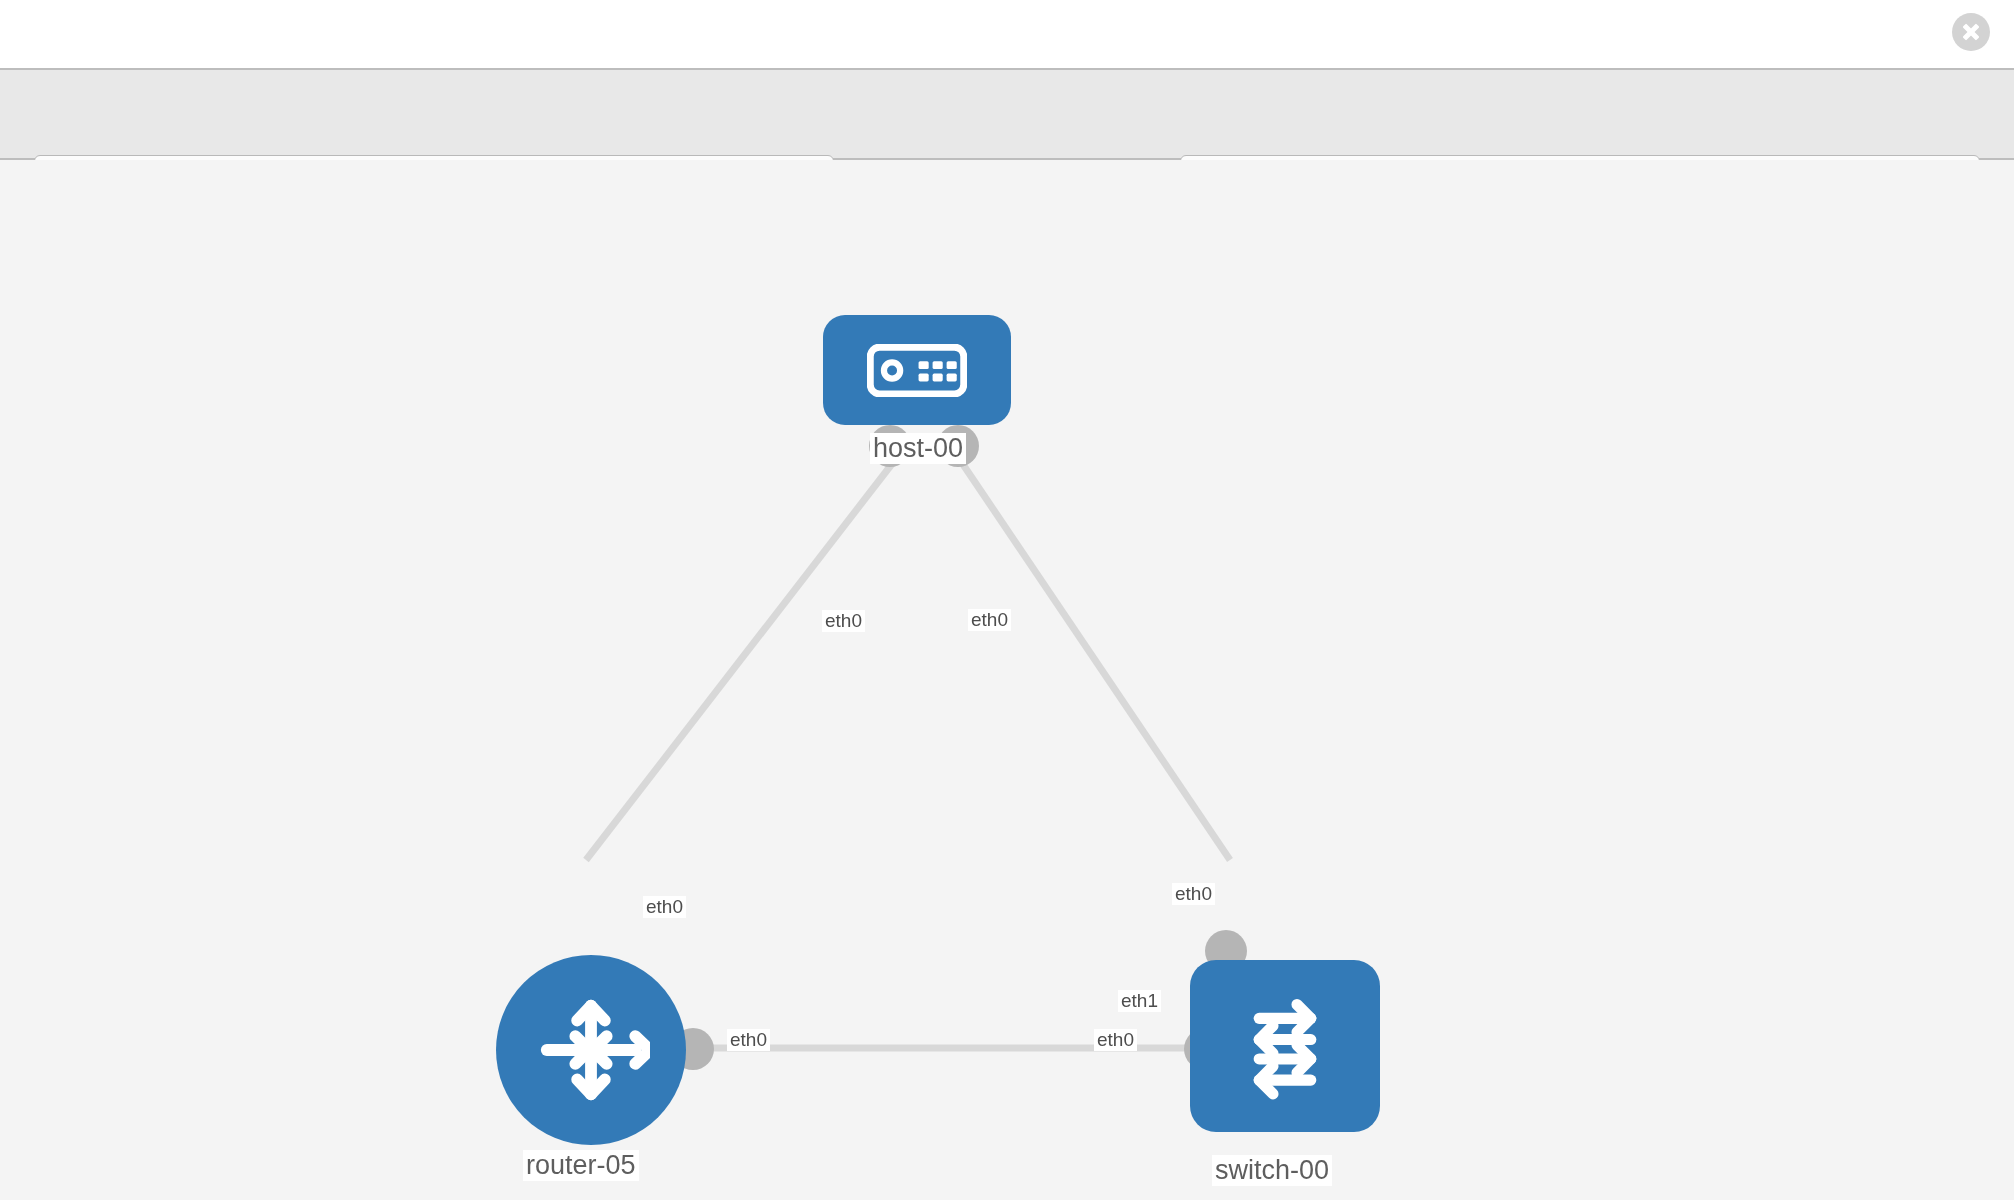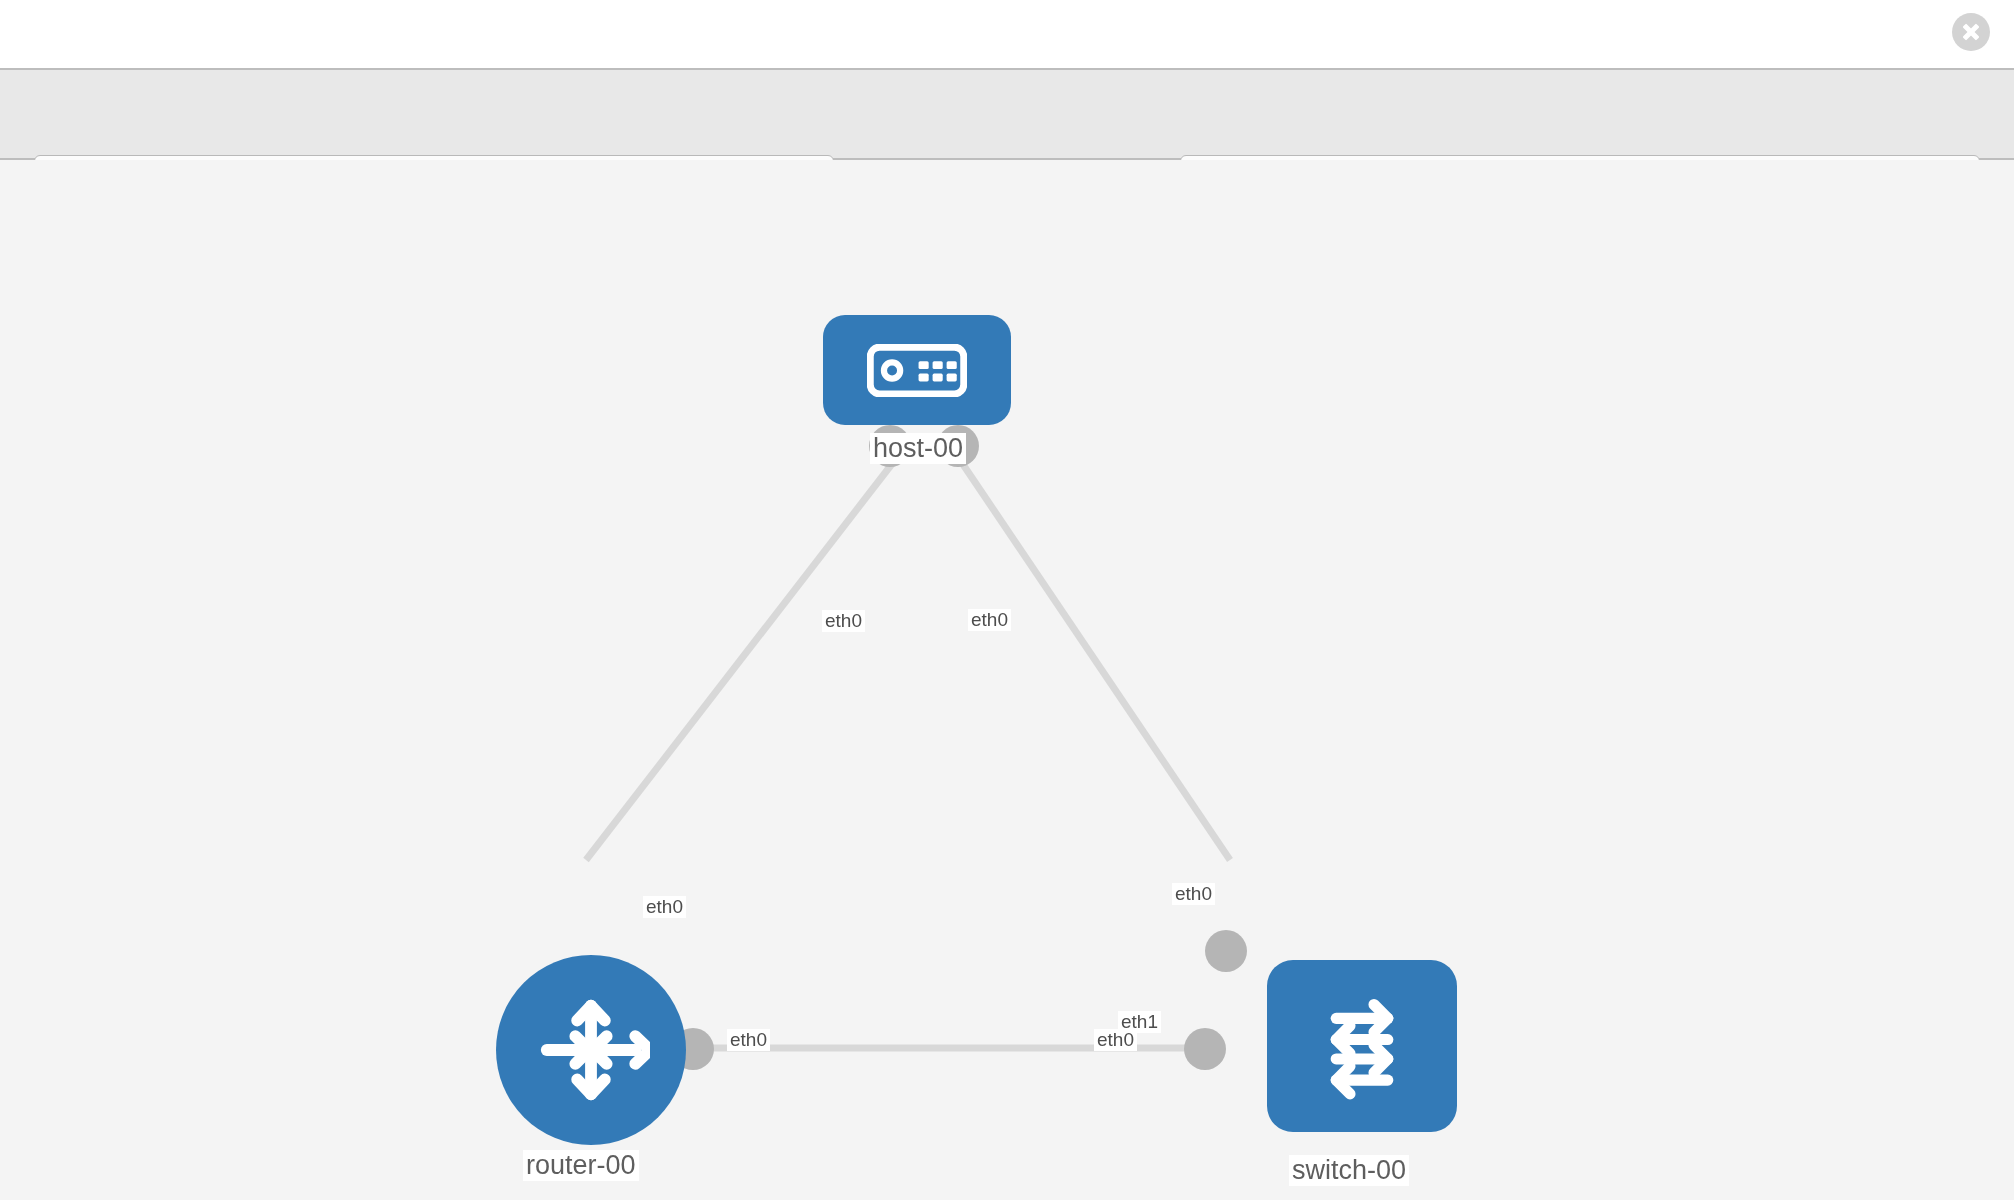--- a/index.html
+++ b/index.html
@@ -187,24 +187,24 @@
             <path d="M32 56 V36"></path>
               <path d="M24.5 48 L32 56 L39.5 48"></path>
             <path d="M8 32 H28"></path>
               <path d="M16 24.5 L8 32 L16 39.5" transform="translate(36,0) scale(-1,1) translate(-36,0)"></path>
             <path d="M56 32 H36"></path>
             <path d="M23.5 24.5 L31 32 L23.5 39.5"></path>
             <path d="M40.5 24.5 L33 32 L40.5 39.5"></path>
           </g>
         </svg>
       </div>
-      <div class="node-label" style="left:27px; top:195px;">router-00</div>
-    </div>
-
-    <div class="node" id="node-switch" style="left:1267px; top:800px; width:208px; height:172px;">
+      <div class="node-label" style="left:27px; top:195px;">router-05</div>
+    </div>
+
+    <div class="node" id="node-switch" style="left:1190px; top:800px; width:208px; height:172px;">
       <div class="node-shape">
         <svg viewBox="0 0 64 64" width="118" height="118" aria-hidden="true">
           <g stroke="#ffffff" stroke-width="6" stroke-linecap="round" stroke-linejoin="round" fill="none">
             <path d="M18 17 H46"></path>
               <path d="M38.5 9.5 L46 17 L38.5 24.5"></path>
             <path d="M46 28.5 H18"></path>
               <path d="M25.5 21 L18 28.5 L25.5 36"></path>
             <path d="M18 39 H46"></path>
               <path d="M38.5 31.5 L46 39 L38.5 46.5"></path>
             <path d="M46 50.5 H18"></path>
@@ -214,16 +214,16 @@
       </div>
       <div class="node-label" style="left:22px; top:195px;">switch-00</div>
     </div>
 
     <div class="link-label" style="left:822px; top:450px;">eth0</div>
     <div class="link-label" style="left:968px; top:449px;">eth0</div>
     <div class="link-label" style="left:643px; top:736px;">eth0</div>
     <div class="link-label" style="left:1172px; top:723px;">eth0</div>
     <div class="link-label" style="left:727px; top:869px;">eth0</div>
     <div class="link-label" style="left:1094px; top:869px;">eth0</div>
-    <div class="link-label" style="left:1118px; top:851px;">eth1</div>
+    <div class="link-label" style="left:1118px; top:830px;">eth1</div>
 
   </div>
 </div>
 
 </body></html>

